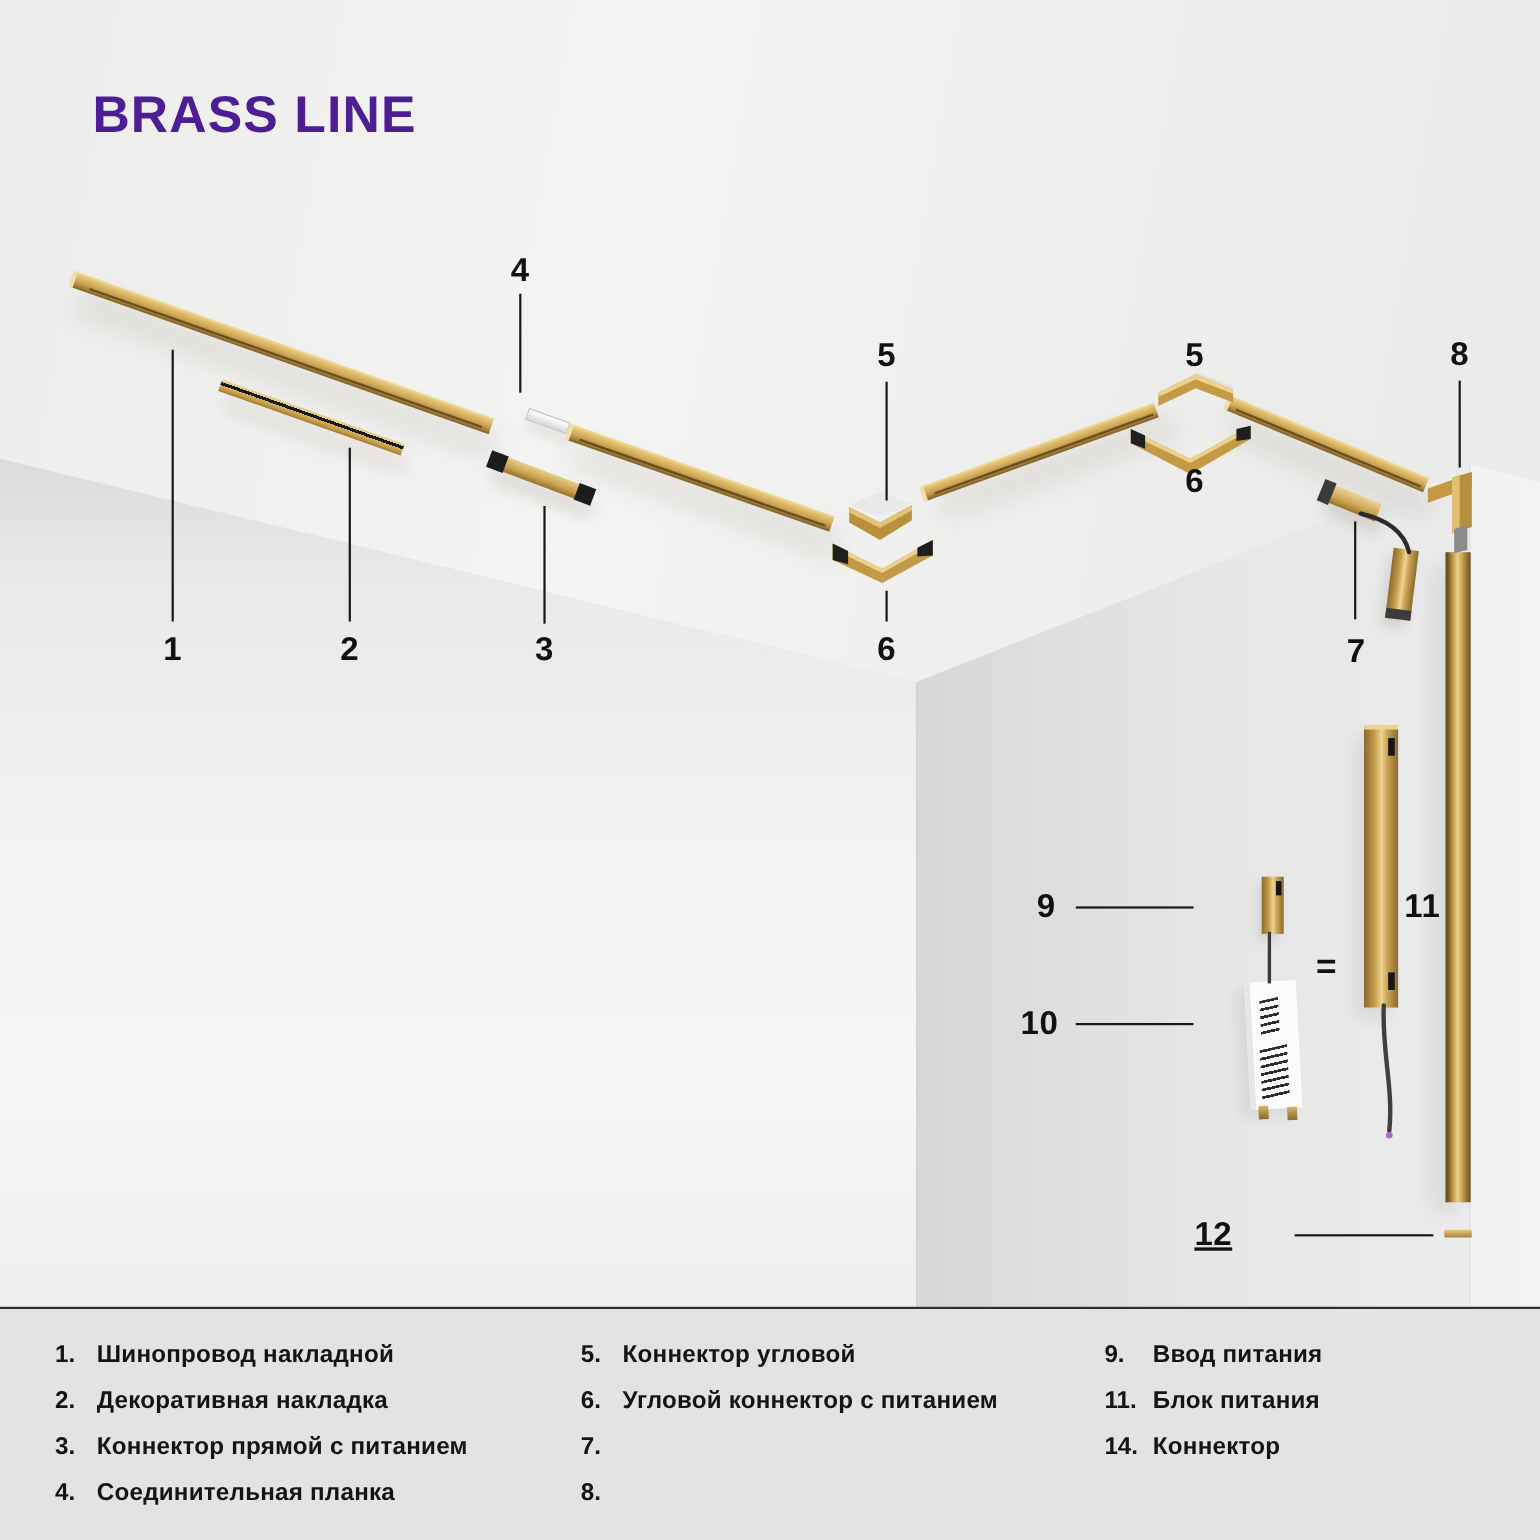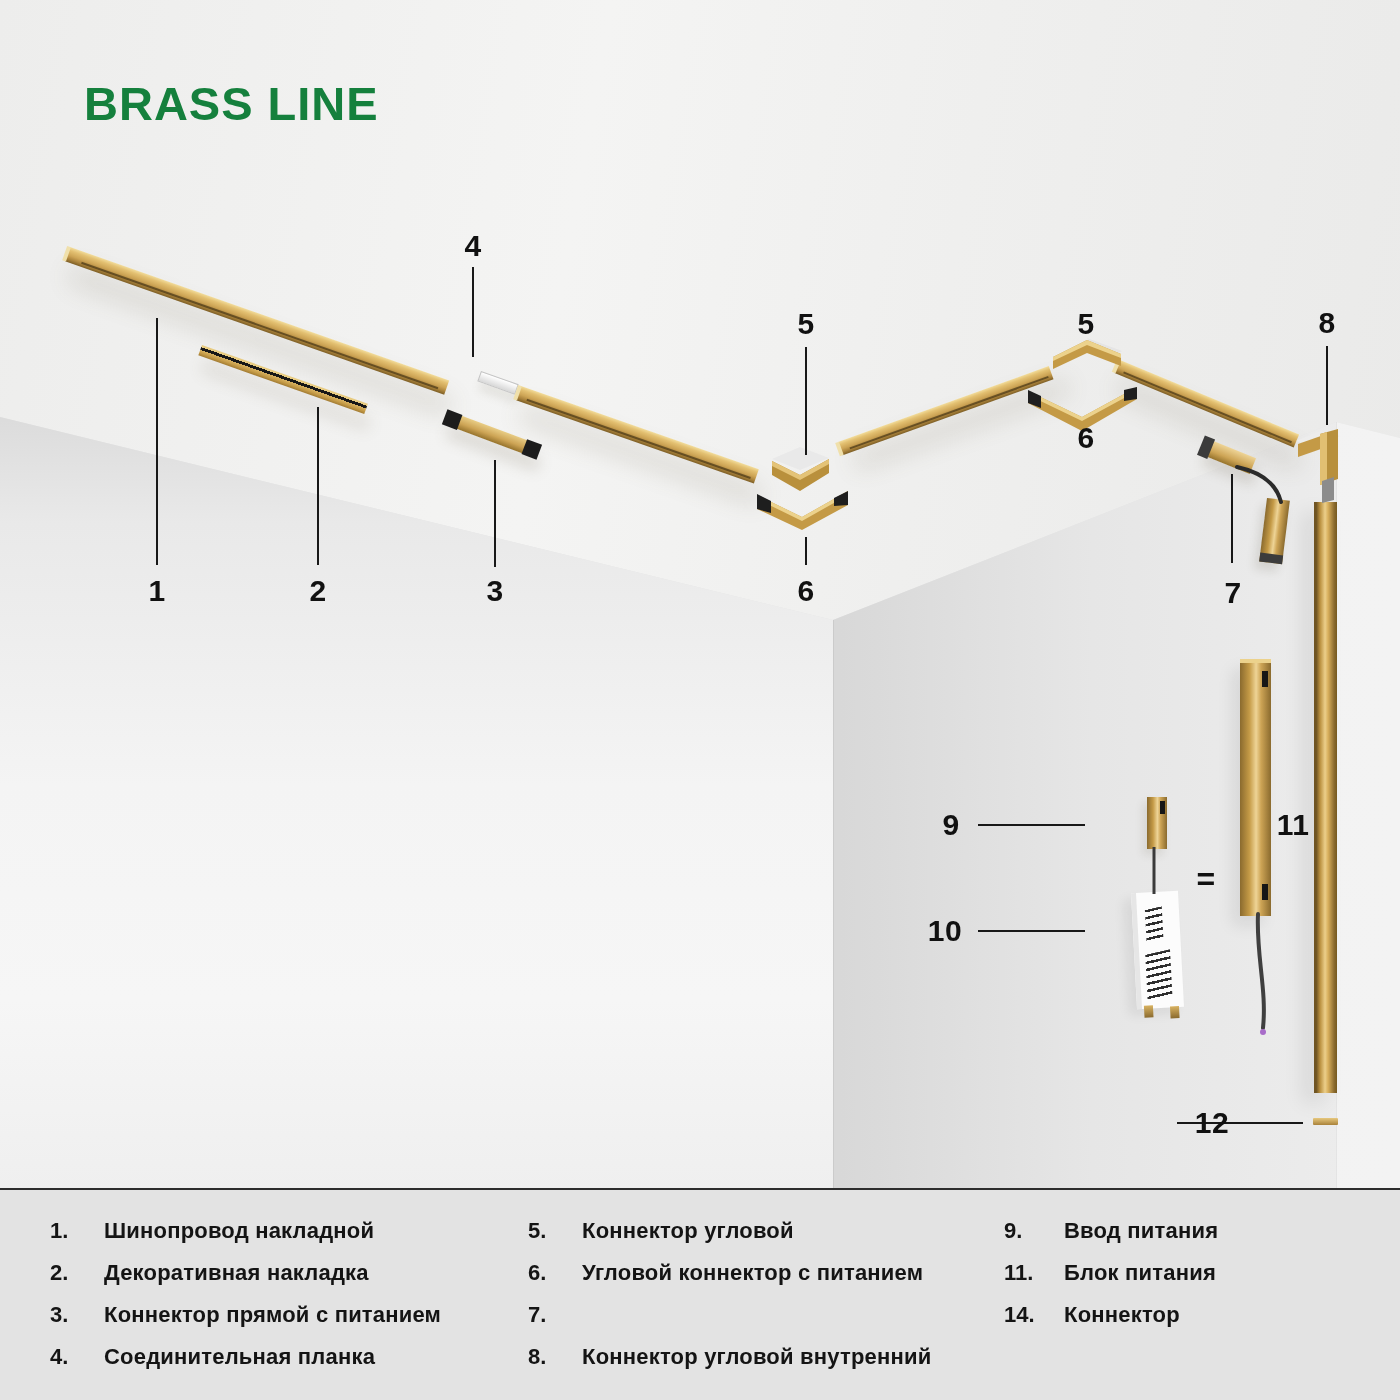--- a/index.html
+++ b/index.html
@@ -61,31 +61,31 @@
   .cap12{position:absolute;background:linear-gradient(180deg,#e7c87e,#a9823a);border-radius:1px;}
 
   
   .num{position:absolute;transform:translate(-50%,-50%);font-size:30px;font-weight:800;
        letter-spacing:.5px;color:#111;white-space:nowrap;}
   .num.eq{font-size:32px;}
   .lead-v{position:absolute;width:2px;background:#181818;}
   .lead-h{position:absolute;height:2px;background:#181818;}
 
   
-  .title{position:absolute;left:84px;top:76px;font-size:47px;font-weight:800;letter-spacing:1px;color:#15803d;}
+  .title{position:absolute;left:84px;top:76px;font-size:47px;font-weight:800;letter-spacing:1px;color:#4c1d95;}
   .subtitle{position:absolute;left:86px;top:146px;font-size:22px;line-height:1.42;color:#3c3c3c;font-weight:400;}
 
   
   .divider{position:absolute;left:0;top:1188px;width:1400px;height:2px;background:#2d2d2d;}
   .legend{position:absolute;left:0;top:1190px;width:1400px;height:210px;background:#e3e3e3;}
   .lcol{position:absolute;top:20px;display:flex;flex-direction:column;}
   .lrow{display:flex;align-items:center;height:42px;}
   .lnum{width:38px;font-size:22px;font-weight:700;flex:none;}
   .lcol3 .lnum{width:44px;}
-  .ltxt{font-size:22px;font-weight:700;letter-spacing:.2px;white-space:nowrap;margin-left:16px;}
+  .ltxt{font-size:22px;font-weight:700;letter-spacing:.2px;white-space:nowrap;}
 
   svg.overlay{position:absolute;left:0;top:0;pointer-events:none;}
 </style>
 </head>
 <body>
 
 <div class="canvas">
 
   <div class="plane ceiling"></div>
   <div class="plane wall-left"></div>
@@ -168,21 +168,21 @@
   <div class="num" style="left:473px;top:246px;">4</div>
   <div class="num" style="left:806px;top:324px;">5</div>
   <div class="num" style="left:806px;top:591px;">6</div>
   <div class="num" style="left:1086px;top:324px;">5</div>
   <div class="num" style="left:1086px;top:438px;">6</div>
   <div class="num" style="left:1233px;top:593px;">7</div>
   <div class="num" style="left:1327px;top:323px;">8</div>
   <div class="num" style="left:951px;top:825px;">9</div>
   <div class="num" style="left:945px;top:931px;">10</div>
   <div class="num" style="left:1293px;top:825px;">11</div>
-  <div class="num" style="left:1212px;top:1123px;">12</div>
+  <div class="num" style="left:1103px;top:1123px;text-decoration:underline;">12</div>
   <div class="num eq" style="left:1206px;top:879px;">=</div>
 
   <div class="title">BRASS LINE</div>
 
   <div class="divider"></div>
   <div class="legend">
     <div class="lcol" style="left:50px;">
       <div class="lrow">
         <span class="lnum">1.</span>
         <span class="ltxt">Шинопровод накладной</span>
@@ -207,21 +207,20 @@
       </div>
       <div class="lrow">
         <span class="lnum">6.</span>
         <span class="ltxt">Угловой коннектор с питанием</span>
       </div>
       <div class="lrow">
         <span class="lnum">7.</span>
       </div>
       <div class="lrow">
         <span class="lnum">8.</span>
-        <span class="ltxt">Коннектор угловой внутренний</span>
       </div>
     </div>
     <div class="lcol lcol3" style="left:1004px;">
       <div class="lrow">
         <span class="lnum">9.</span>
         <span class="ltxt">Ввод питания</span>
       </div>
       <div class="lrow">
         <span class="lnum">11.</span>
         <span class="ltxt">Блок питания</span>

